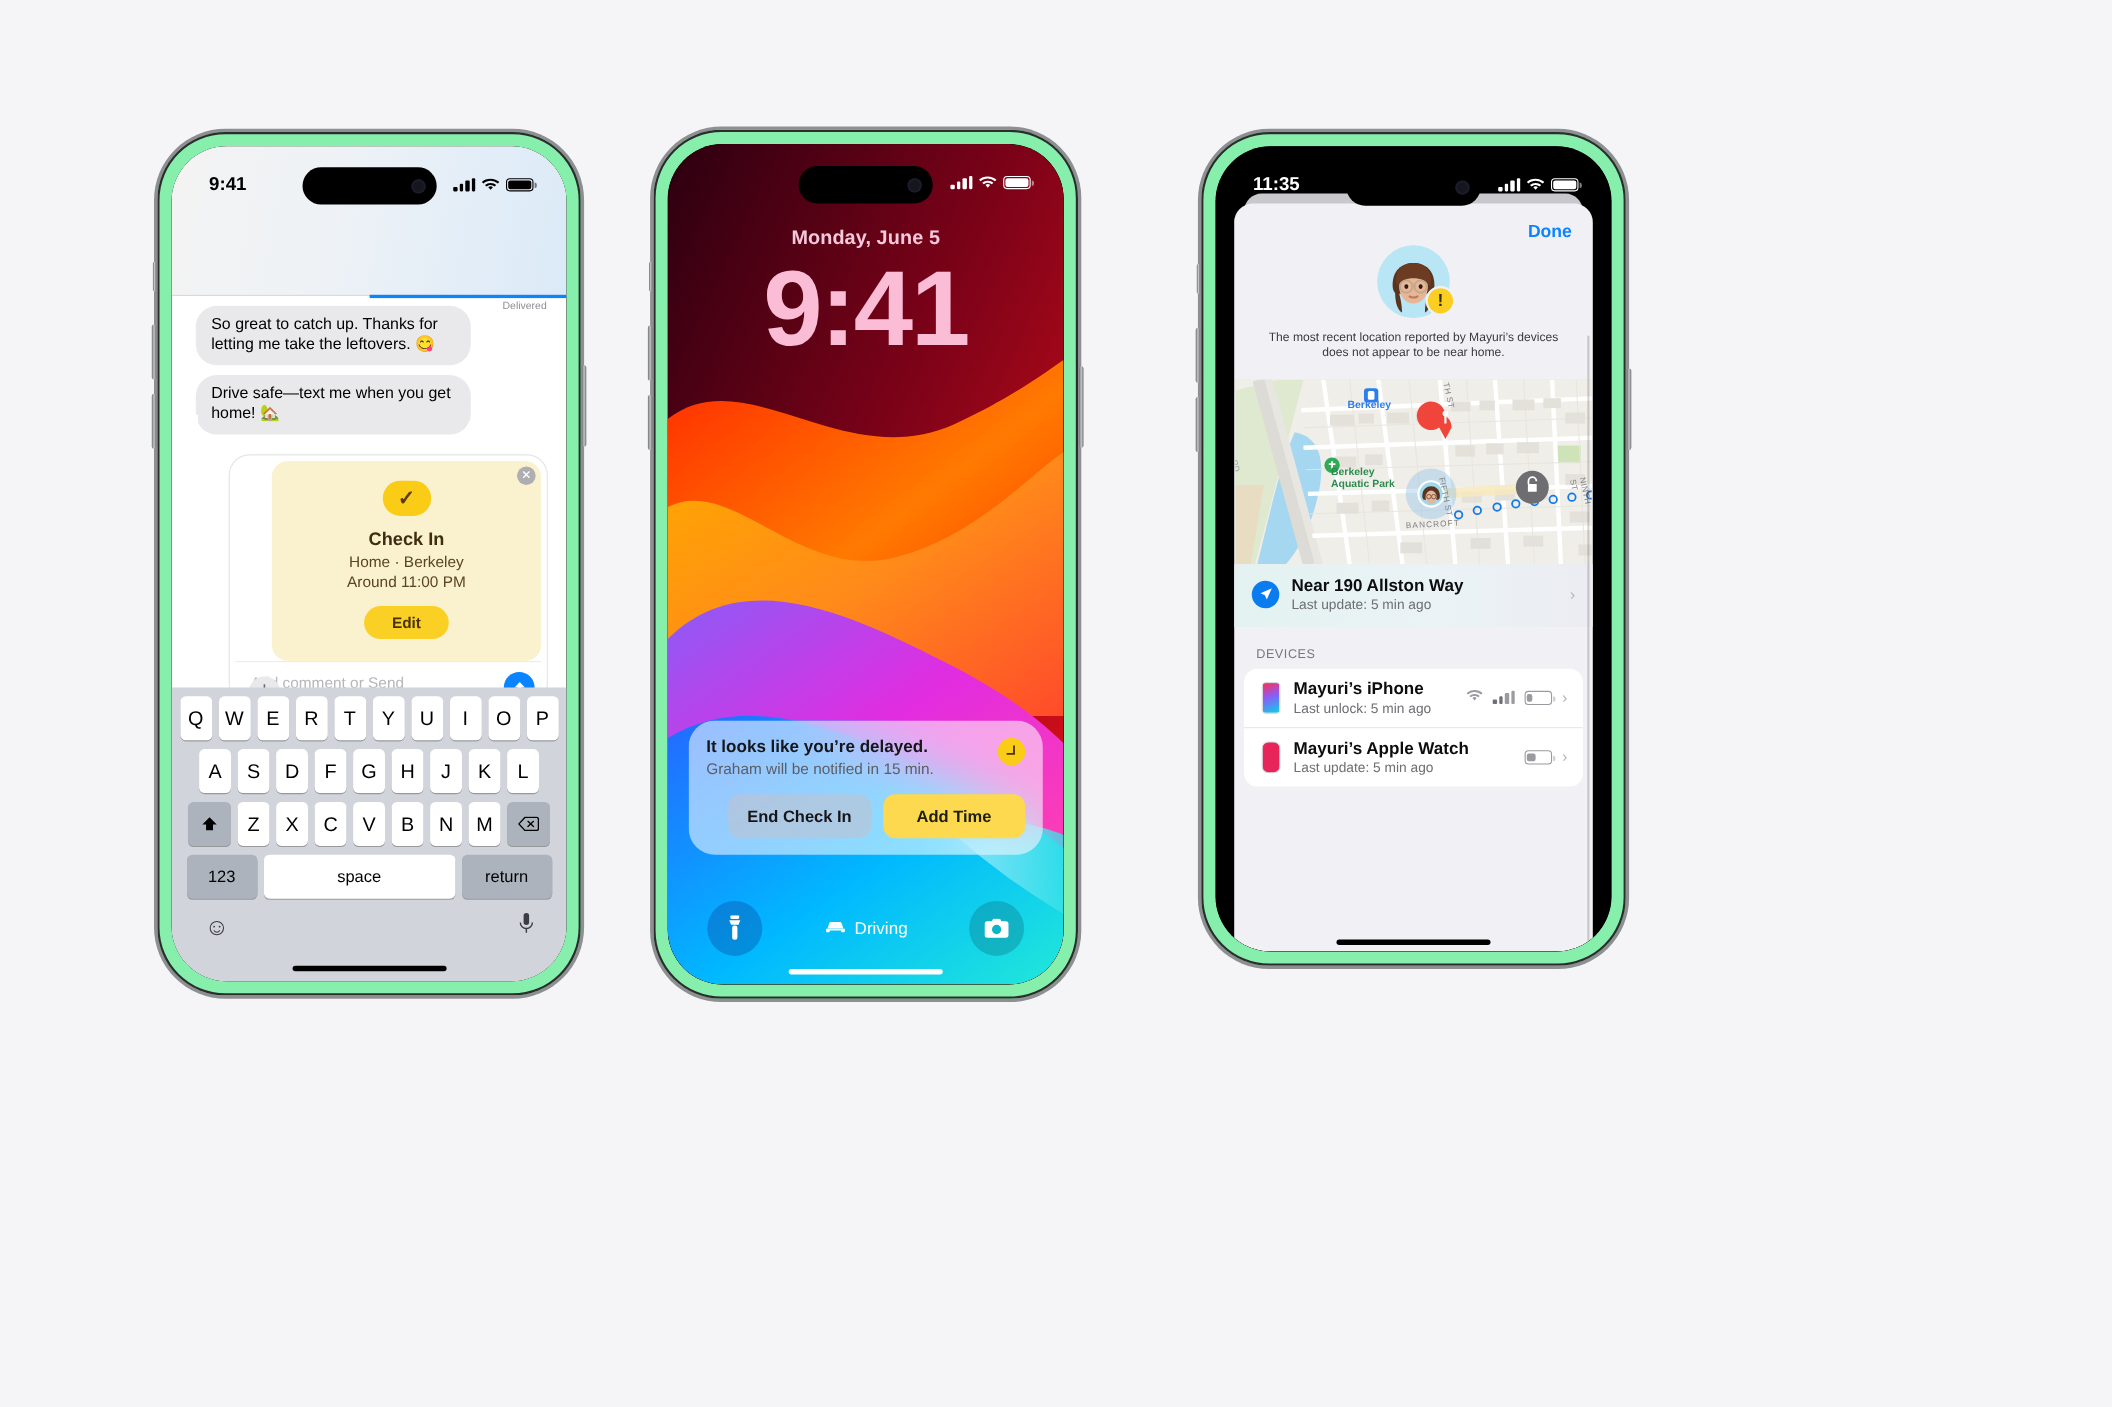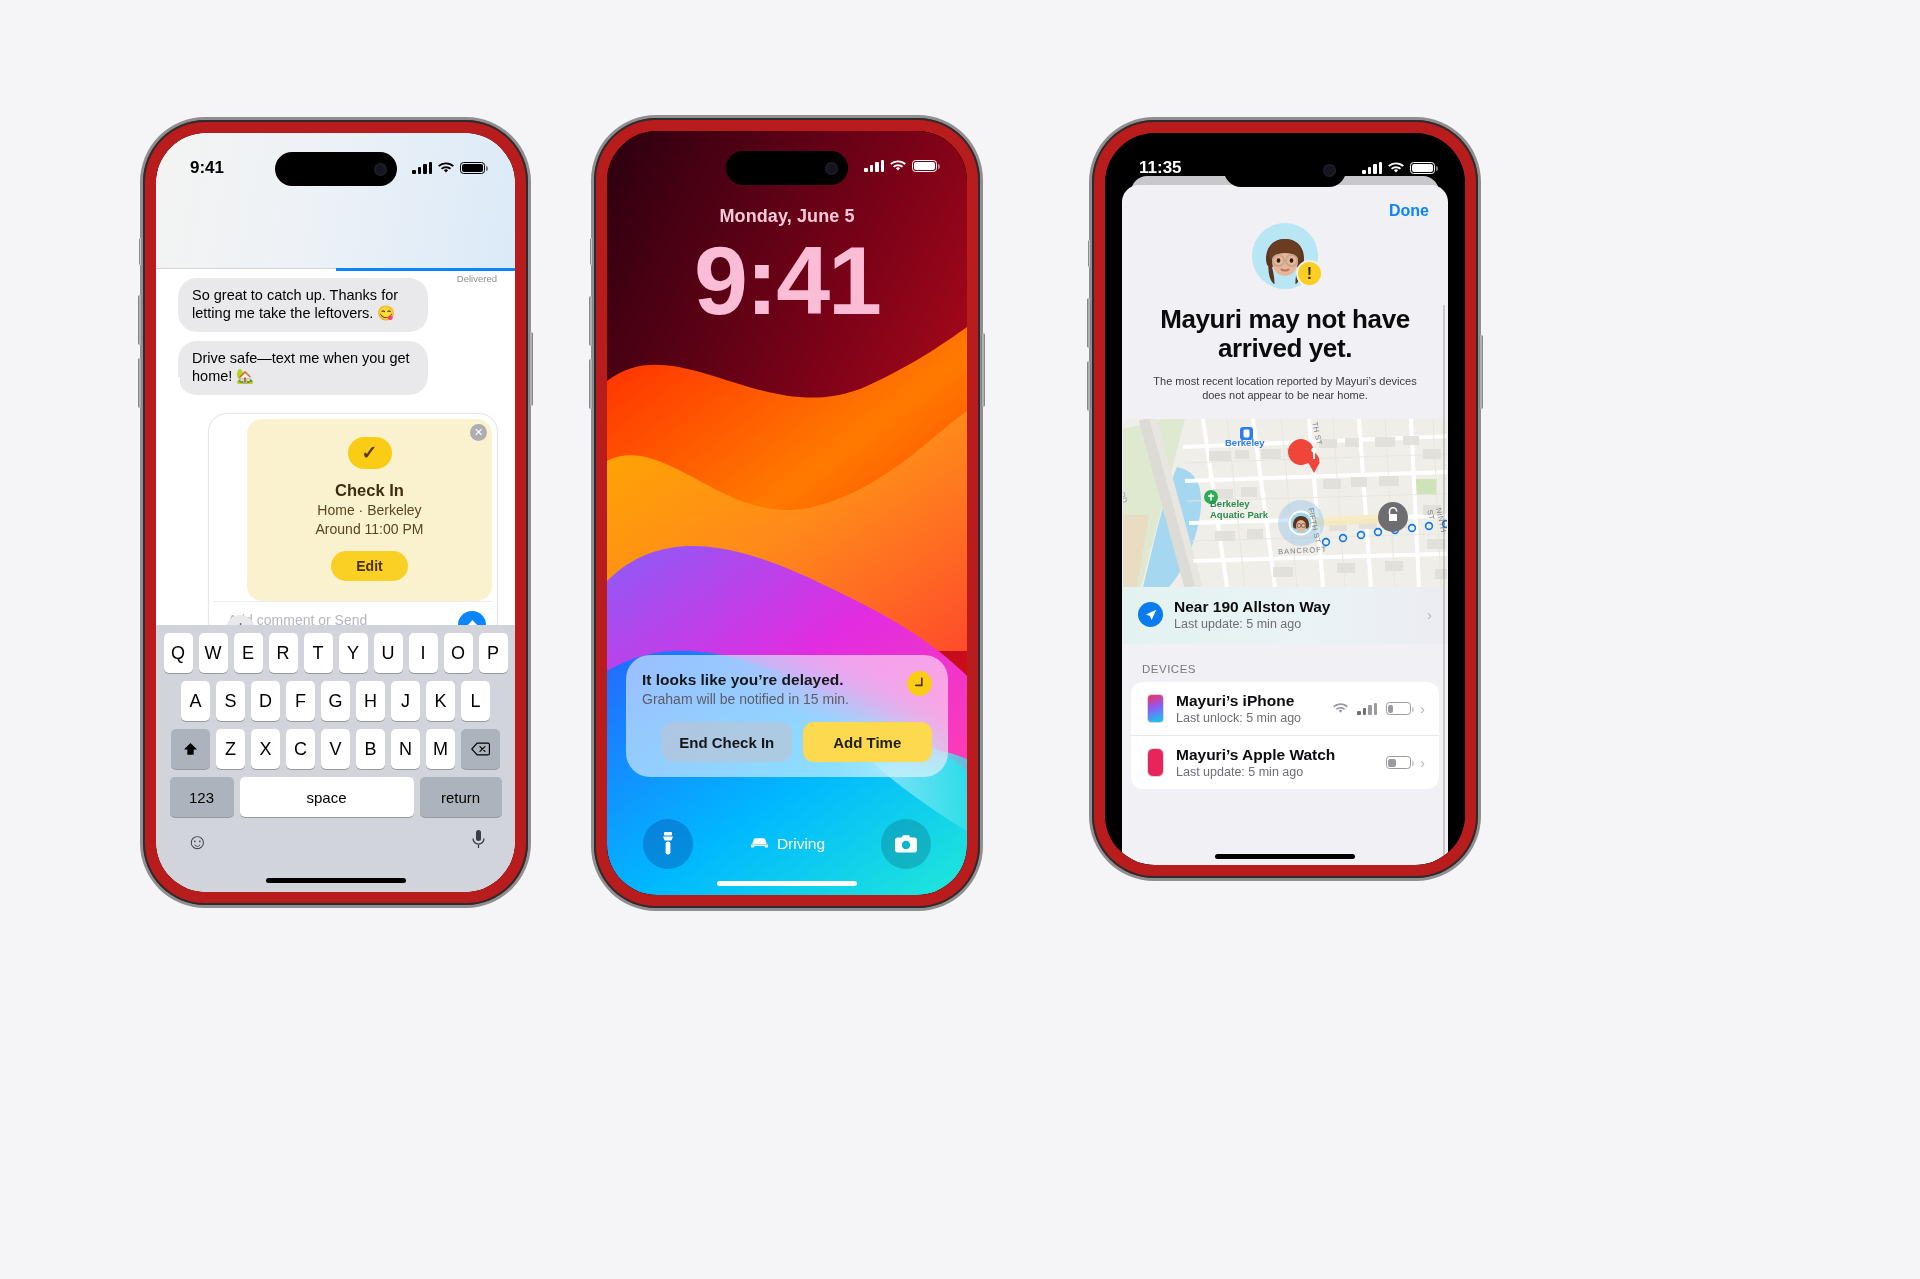--- a/index.html
+++ b/index.html
@@ -5,21 +5,21 @@
   * { margin:0; padding:0; box-sizing:border-box; }
   html,body{
     width:1920px; height:1279px;
     background:#f5f5f7;
     font-family:"Liberation Sans", sans-serif;
     overflow:hidden;
   }
   .stage{ position:relative; width:1920px; height:1279px; }
 
   
-  .phone{ position:absolute; border-radius:62px; background:#b91c1c;
+  .phone{ position:absolute; border-radius:62px; background:#86efac;
           box-shadow:0 0 0 3px #8d8f90, inset 0 0 0 2px #2c2c2e; }
   .phone .bezel{ position:absolute; inset:13px; border-radius:50px; overflow:hidden; background:#000; }
   .screen{ position:absolute; inset:0; overflow:hidden; border-radius:50px; }
   .btn-side{ position:absolute; background:linear-gradient(90deg,#6f7173,#c3c5c7,#6f7173); border-radius:2px; }
 
   
   .island{ position:absolute; left:50%; transform:translateX(-50%); background:#000;
            border-radius:22px; z-index:40; display:flex; align-items:center; }
   .island .cam{ position:absolute; right:10px; width:13px;height:13px;border-radius:50%;
                 background:#16161f; box-shadow:inset 0 0 3px #2b2b47; }
@@ -495,21 +495,20 @@
                 <circle cx="39.5" cy="37.5" r="5.6" fill="none" stroke="#c2a88b" stroke-width="1.7"></circle>
                 <path d="M32.1 37.5h1.8" stroke="#c2a88b" stroke-width="1.7"></path>
                 <ellipse cx="26.5" cy="37.5" rx="1.8" ry="2.2" fill="#2d1c10"></ellipse>
                 <ellipse cx="39.5" cy="37.5" rx="1.8" ry="2.2" fill="#2d1c10"></ellipse>
                 <path d="M29.5 46.5c1.2 1.3 5.8 1.3 7 0" fill="none" stroke="#b9775f" stroke-width="2" stroke-linecap="round"></path>
               </svg>
             </div>
             <div class="av-badge">!</div>
           </div>
 
-          <div class="big-title">Mayuri may not have arrived yet.</div>
           <div class="big-sub">The most recent location reported by Mayuri’s devices does not appear to be near home.</div>
 
           <div class="map">
             <svg width="352" height="168" viewBox="0 0 352 168" preserveAspectRatio="none">
               <rect width="352" height="168" fill="#f0eee8"></rect>
 
               <path d="M0 10 L40 0 L62 0 L18 168 L0 168Z" fill="#dfe9cf"></path>
               <path d="M0 96 L26 96 L14 168 L0 168Z" fill="#e8ddc2"></path>
               <rect x="292" y="60" width="22" height="16" fill="#cfe3b9"></rect>
 

